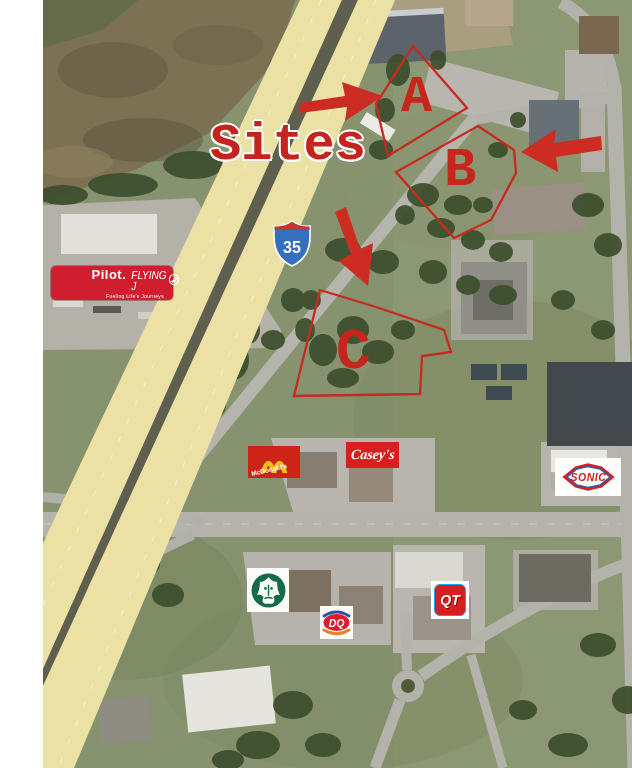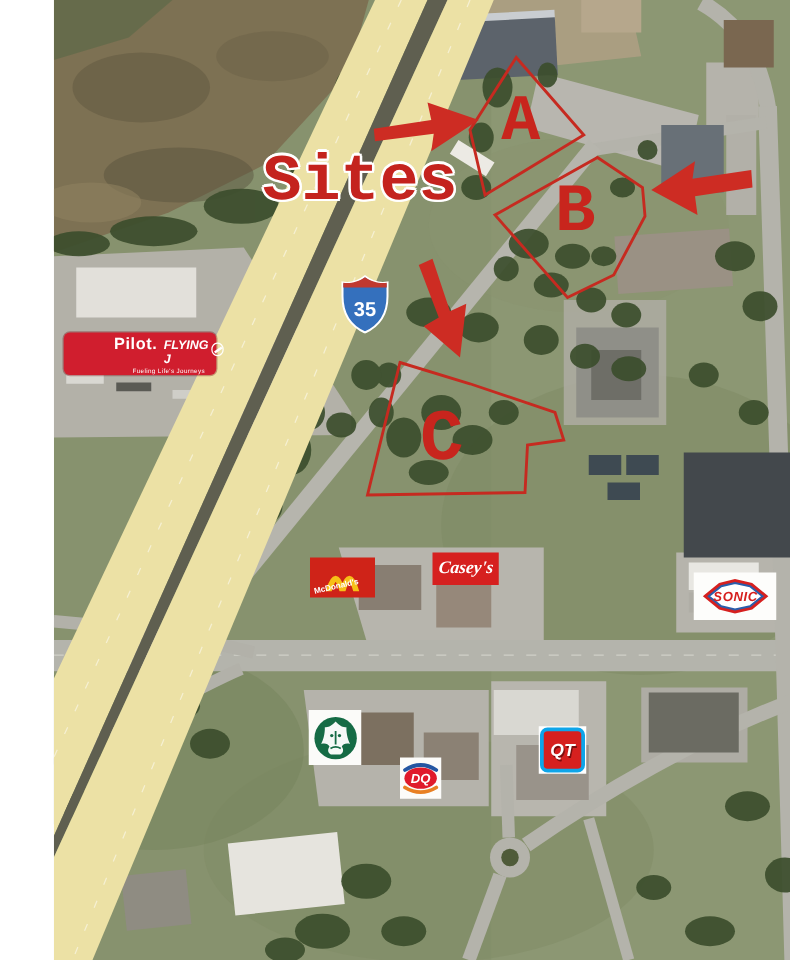--- a/index.html
+++ b/index.html
@@ -31,21 +31,21 @@
   
   .shield{position:absolute;left:229px;top:220px;}
   .shield text{font-family:"Liberation Sans",sans-serif;font-weight:bold;}
 
   
   .logo{position:absolute;box-sizing:border-box;display:flex;align-items:center;justify-content:center;}
   .pilot{left:8px;top:266px;width:122px;height:34px;background:#d01e2e;border-radius:5px;
          flex-direction:column;color:#fff;box-shadow:0 0 0 1px rgba(120,0,10,.35);padding-left:46px;}
   .pilot-row{display:flex;align-items:baseline;}
   .pilot-brand{font-weight:bold;font-size:13px;letter-spacing:.5px;}
-  .pilot-flying{font-style:italic;font-weight:bold;font-size:10px;margin-left:5px;}
+  .pilot-flying{font-style:italic;font-weight:normal;font-size:10px;margin-left:5px;}
   .plane-icon{width:9px;height:9px;border:1.5px solid #fff;border-radius:50%;margin-left:1px;
               align-self:center;position:relative;}
   .plane-icon::after{content:'';position:absolute;left:1px;top:3.5px;width:7px;height:1.5px;
                      background:#fff;transform:rotate(-35deg);}
   .pilot-tagline{font-size:5px;margin-top:1px;letter-spacing:.3px;}
 
   .mcd{left:205px;top:446px;width:52px;height:32px;background:#cf2318;flex-direction:column;}
   .mcd-text{position:absolute;left:3px;bottom:5px;transform:rotate(-13deg);
             font-size:6.5px;font-weight:bold;color:#fff;white-space:nowrap;}
 
@@ -53,21 +53,21 @@
   .caseys-text{font-family:"Liberation Serif",serif;font-style:italic;font-weight:bold;
                font-size:14px;color:#fff;transform:skewX(-6deg);}
 
   .sonic{left:512px;top:458px;width:66px;height:38px;background:#fdfdfb;}
 
   .sbux{left:204px;top:568px;width:42px;height:44px;background:#fbfbf9;}
 
   .dq{left:277px;top:606px;width:33px;height:33px;background:#fcfcfa;}
 
   .qt{left:388px;top:581px;width:38px;height:38px;background:#ffffff;}
-  .qt-inner{width:30px;height:30px;background:#d6201f;border:3px solid #0ea5e9;border-radius:6px;
+  .qt-inner{width:30px;height:30px;background:#d6201f;border:1px solid #0ea5e9;border-radius:6px;
             display:flex;align-items:center;justify-content:center;}
   .qt-text{color:#fff;font-weight:bold;font-style:italic;font-size:14px;
            text-shadow:1px 1px 0 #7a0e0e;}
 </style>
 </head>
 <body>
 
 <div class="stage">
 
   <svg class="aerial" width="605" height="768" viewBox="0 0 605 768">

